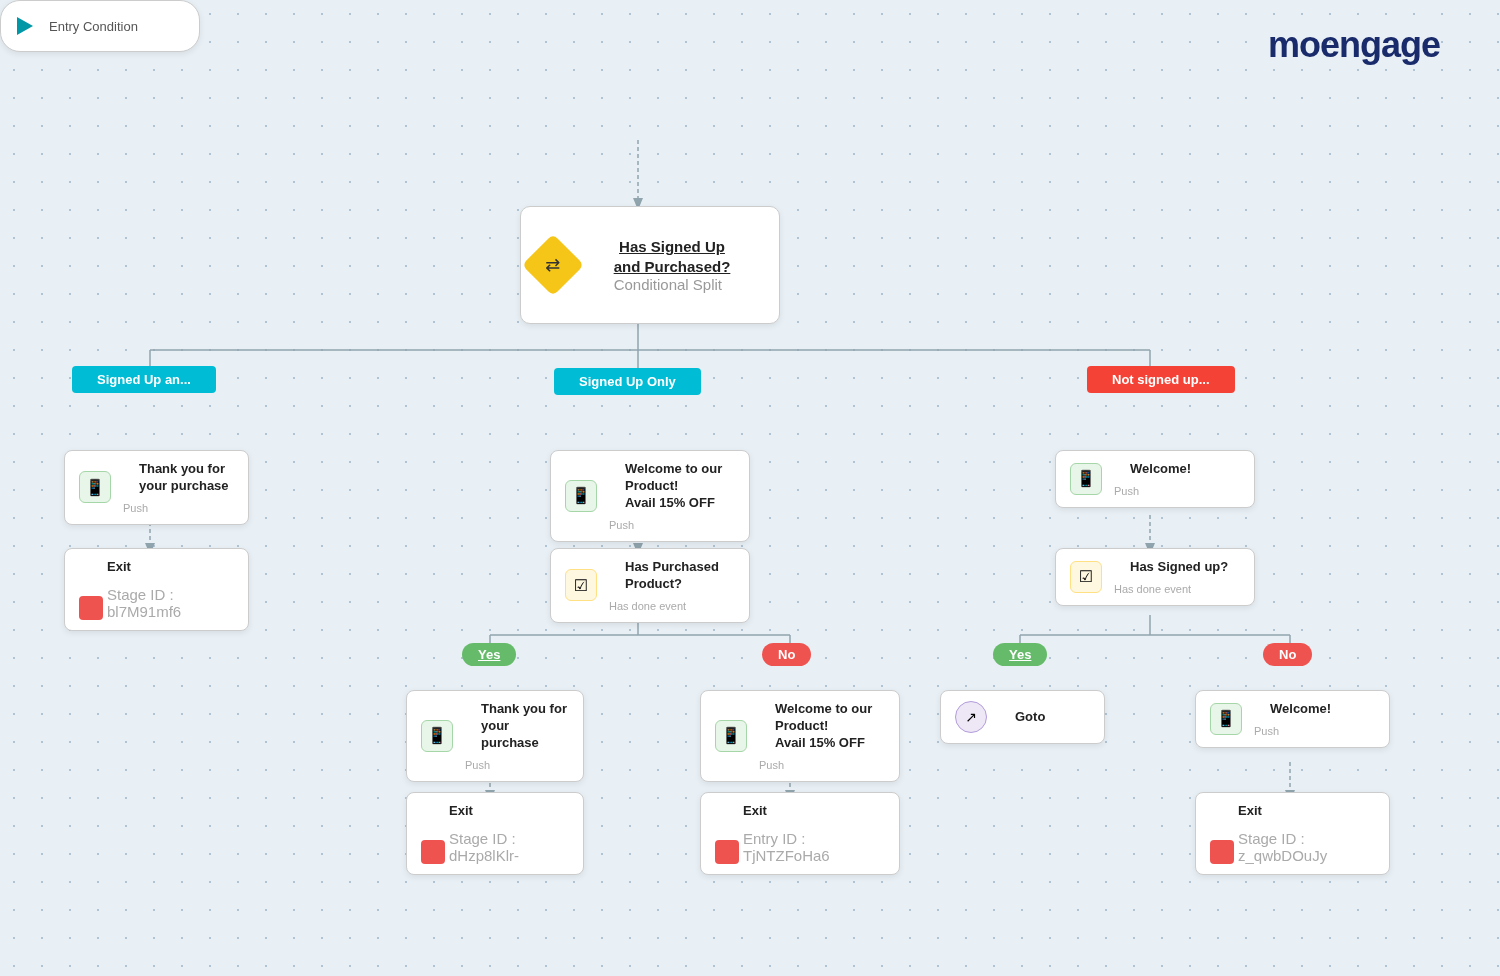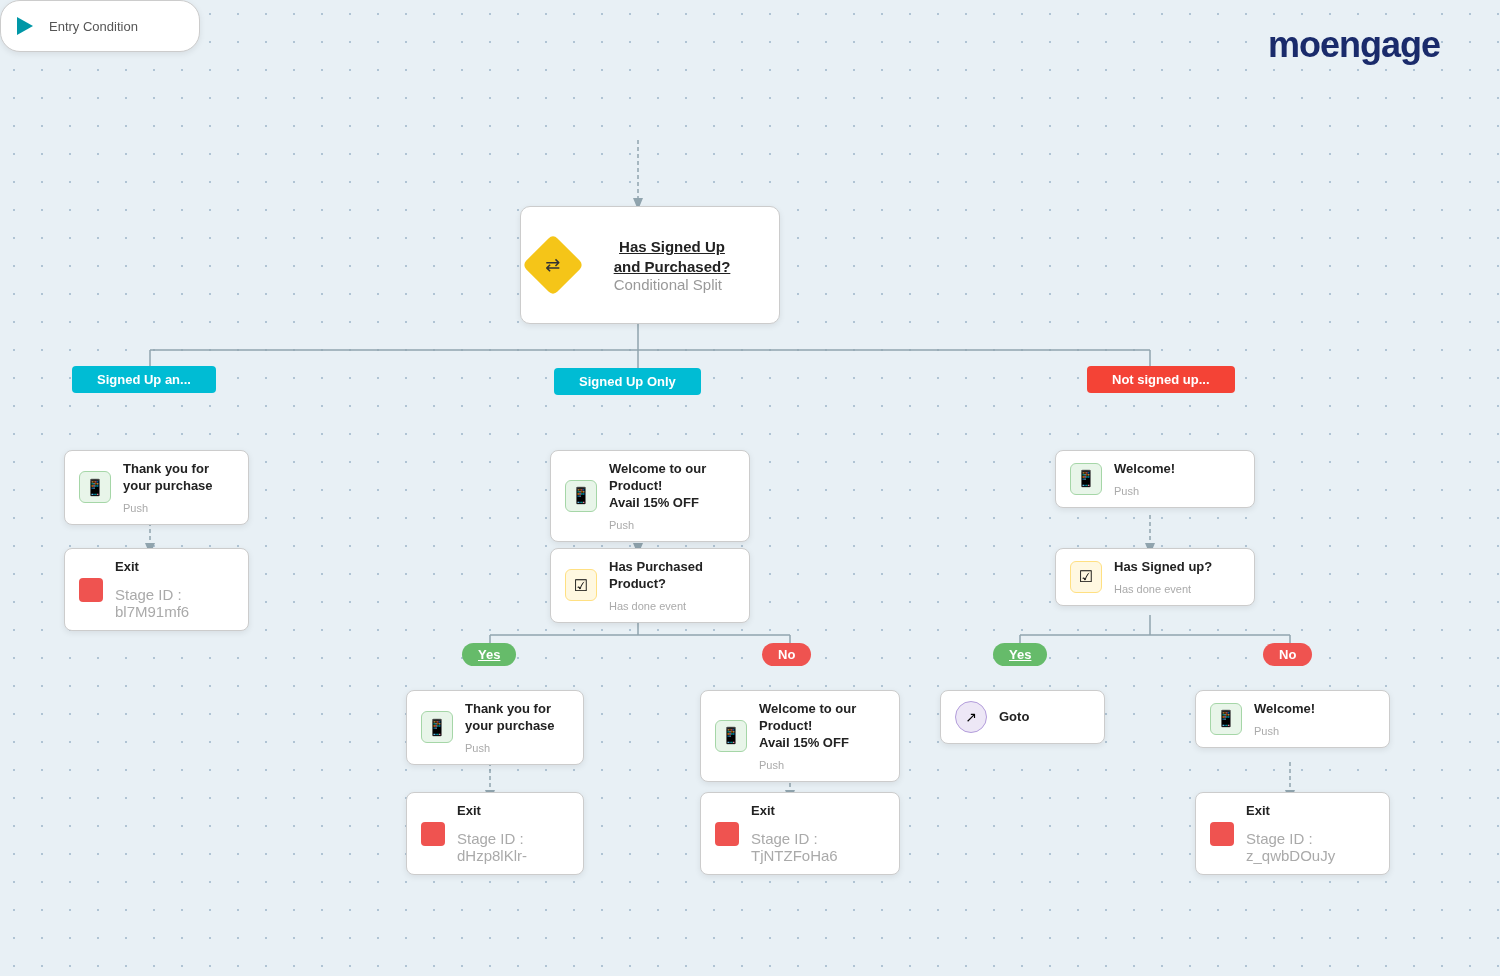--- a/index.html
+++ b/index.html
@@ -172,38 +172,39 @@
     .card-node .card-icon.yellow-bg {
       background: #fff8e1;
       border-color: #ffe082;
     }
 
     .card-text .card-title {
       font-size: 13px;
       font-weight: 600;
       color: #222;
       line-height: 1.3;
+      margin-left: 16px;
     }
 
     .card-text .card-sub {
       font-size: 11px;
       color: #aaa;
       margin-top: 7px;
     }
 
     
     .exit-node {
       position: absolute;
       background: white;
       border: 1.5px solid #ccc;
       border-radius: 8px;
       display: flex;
-      align-items: center;
+      align-items: flex-end;
       padding: 10px 14px;
-      gap: 12px;
+      gap: 4px;
       box-shadow: 0 2px 6px rgba(0,0,0,0.08);
     }
 
     .exit-dot {
       width: 24px; height: 24px;
       background: #ef5350;
       border-radius: 4px;
       flex-shrink: 0;
     }
 
@@ -394,21 +395,21 @@
     <div class="exit-text">
       <div class="exit-title">Exit</div>
       <div class="exit-id">Stage ID : dHzp8lKlr-</div>
     </div>
   </div>
 
   <div class="exit-node" style="left:700px; top:792px; width:200px;">
     <div class="exit-dot"></div>
     <div class="exit-text">
       <div class="exit-title">Exit</div>
-      <div class="exit-id">Stage ID : TjNTZFoHa6</div>
+      <div class="exit-id">Entry ID : TjNTZFoHa6</div>
     </div>
   </div>
 
   <div class="card-node" style="left:1055px; top:450px; width:200px;">
     <div class="card-icon">📱</div>
     <div class="card-text">
       <div class="card-title">Welcome!</div>
       <div class="card-sub">Push</div>
     </div>
   </div>

